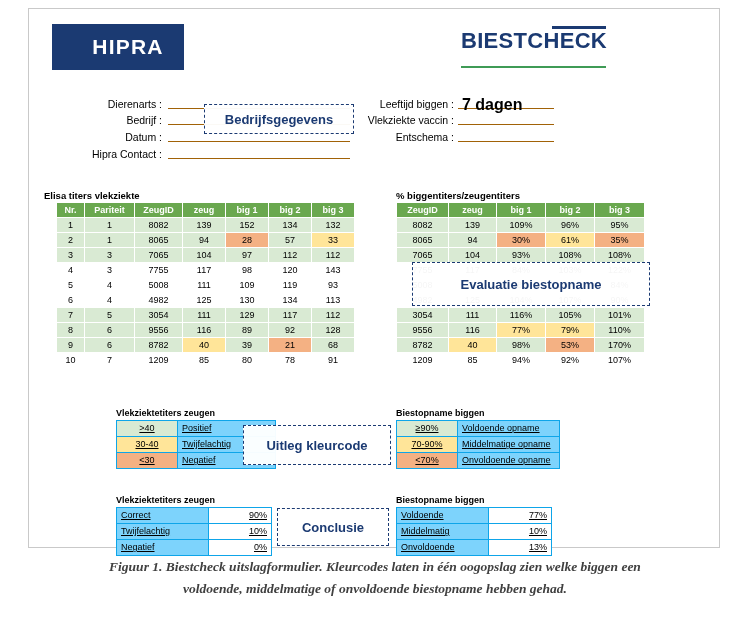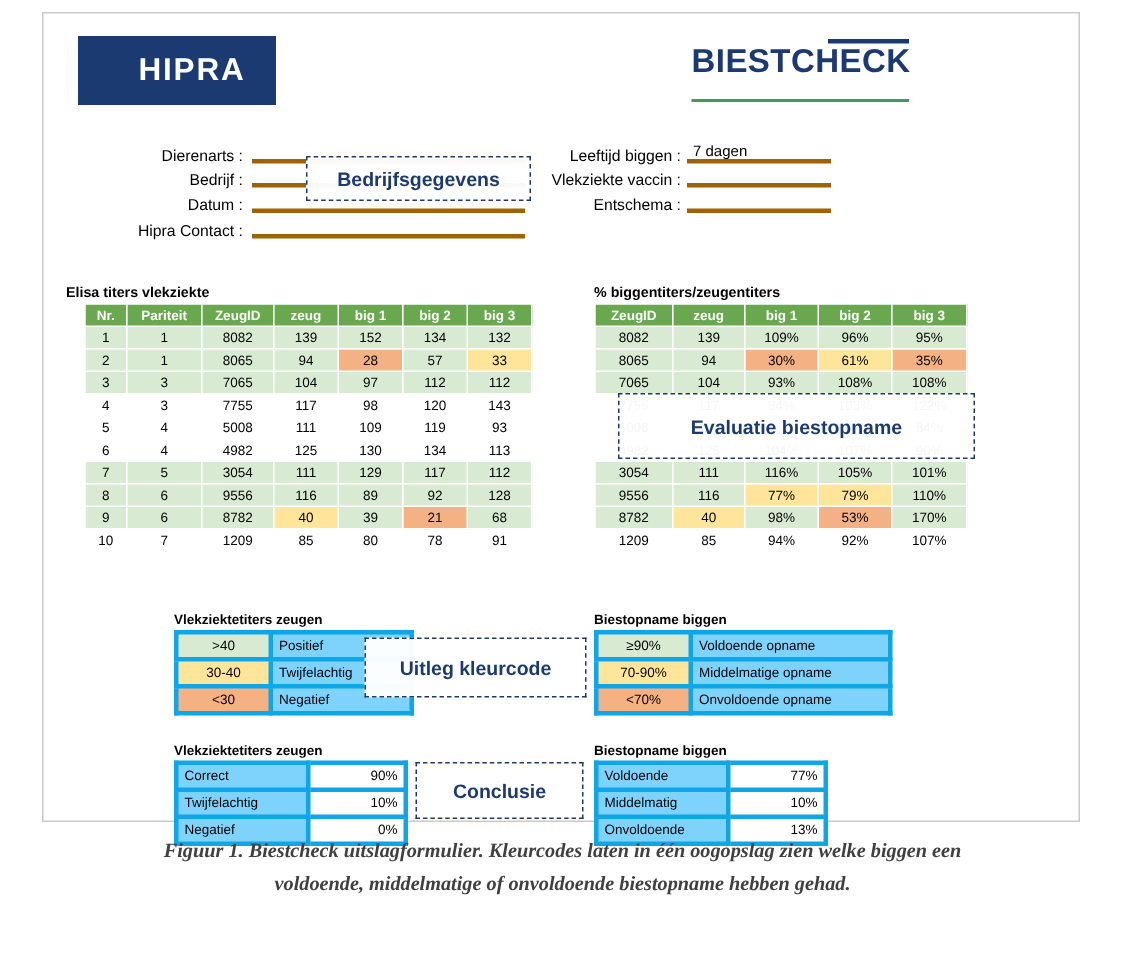--- a/index.html
+++ b/index.html
@@ -77,25 +77,26 @@
     color: #000000;
     white-space: nowrap;
   }
   .form-row .lbl {
     position: absolute;
     right: 0; top: 0;
     text-align: right;
   }
   .form-line {
     position: absolute;
-    border-bottom: 3px solid #a16207;
+    border-bottom: 1px solid #a16207;
     height: 13px;
-    font-size: 10px;
+    font-size: 16px;
     padding-left: 4px;
     box-sizing: border-box;
+    font-weight: bold;
   }
 
   .overlay-box {
     position: absolute;
     border: 1px dashed #1b3a72;
     background: rgba(255,255,255,0.96);
     display: flex;
     align-items: center;
     justify-content: center;
     color: #1b3a72;
@@ -140,25 +141,26 @@
     font-size: 9px;
     font-weight: bold;
   }
   table.legend {
     position: absolute;
     border-collapse: collapse;
     font-size: 9px;
     table-layout: fixed;
   }
   table.legend td {
-    border: 3px solid #0ea5e9;
+    border: 1px solid #0ea5e9;
     height: 15px;
     line-height: 15px;
     padding: 0 4px;
     font-size: 9px;
+    text-decoration: underline;
   }
   table.legend td.val { text-align: center; width: 52px; }
   table.legend td.desc { text-align: left; background: #7dd3fc; }
   table.legend td.num { text-align: right; width: 54px; background:#ffffff;}
 
   
   .caption {
     position: absolute;
     left: 30px; top: 556px;
     width: 690px;
@@ -450,21 +452,21 @@
           <td class="desc">Twijfelachtig</td>
         </tr>
         <tr>
           <td class="val ow" style="background: rgb(244, 177, 131);">&lt;30</td>
           <td class="desc">Negatief</td>
         </tr>
       </tbody>
   </table>
 
   <div class="legend-title" style="left:396px; top:408px;">Biestopname biggen</div>
-  <table class="legend" id="legend-right" style="left:396px; top:420px; width:199px;">
+  <table class="legend" id="legend-right" style="left:396px; top:420px; width:164px;">
     <tbody>
         <tr>
           <td class="val g" style="background: rgb(217, 234, 211);">≥90%</td>
           <td class="desc">Voldoende opname</td>
         </tr>
         <tr>
           <td class="val y" style="background: rgb(255, 229, 153);">70-90%</td>
           <td class="desc">Middelmatige opname</td>
         </tr>
         <tr>

